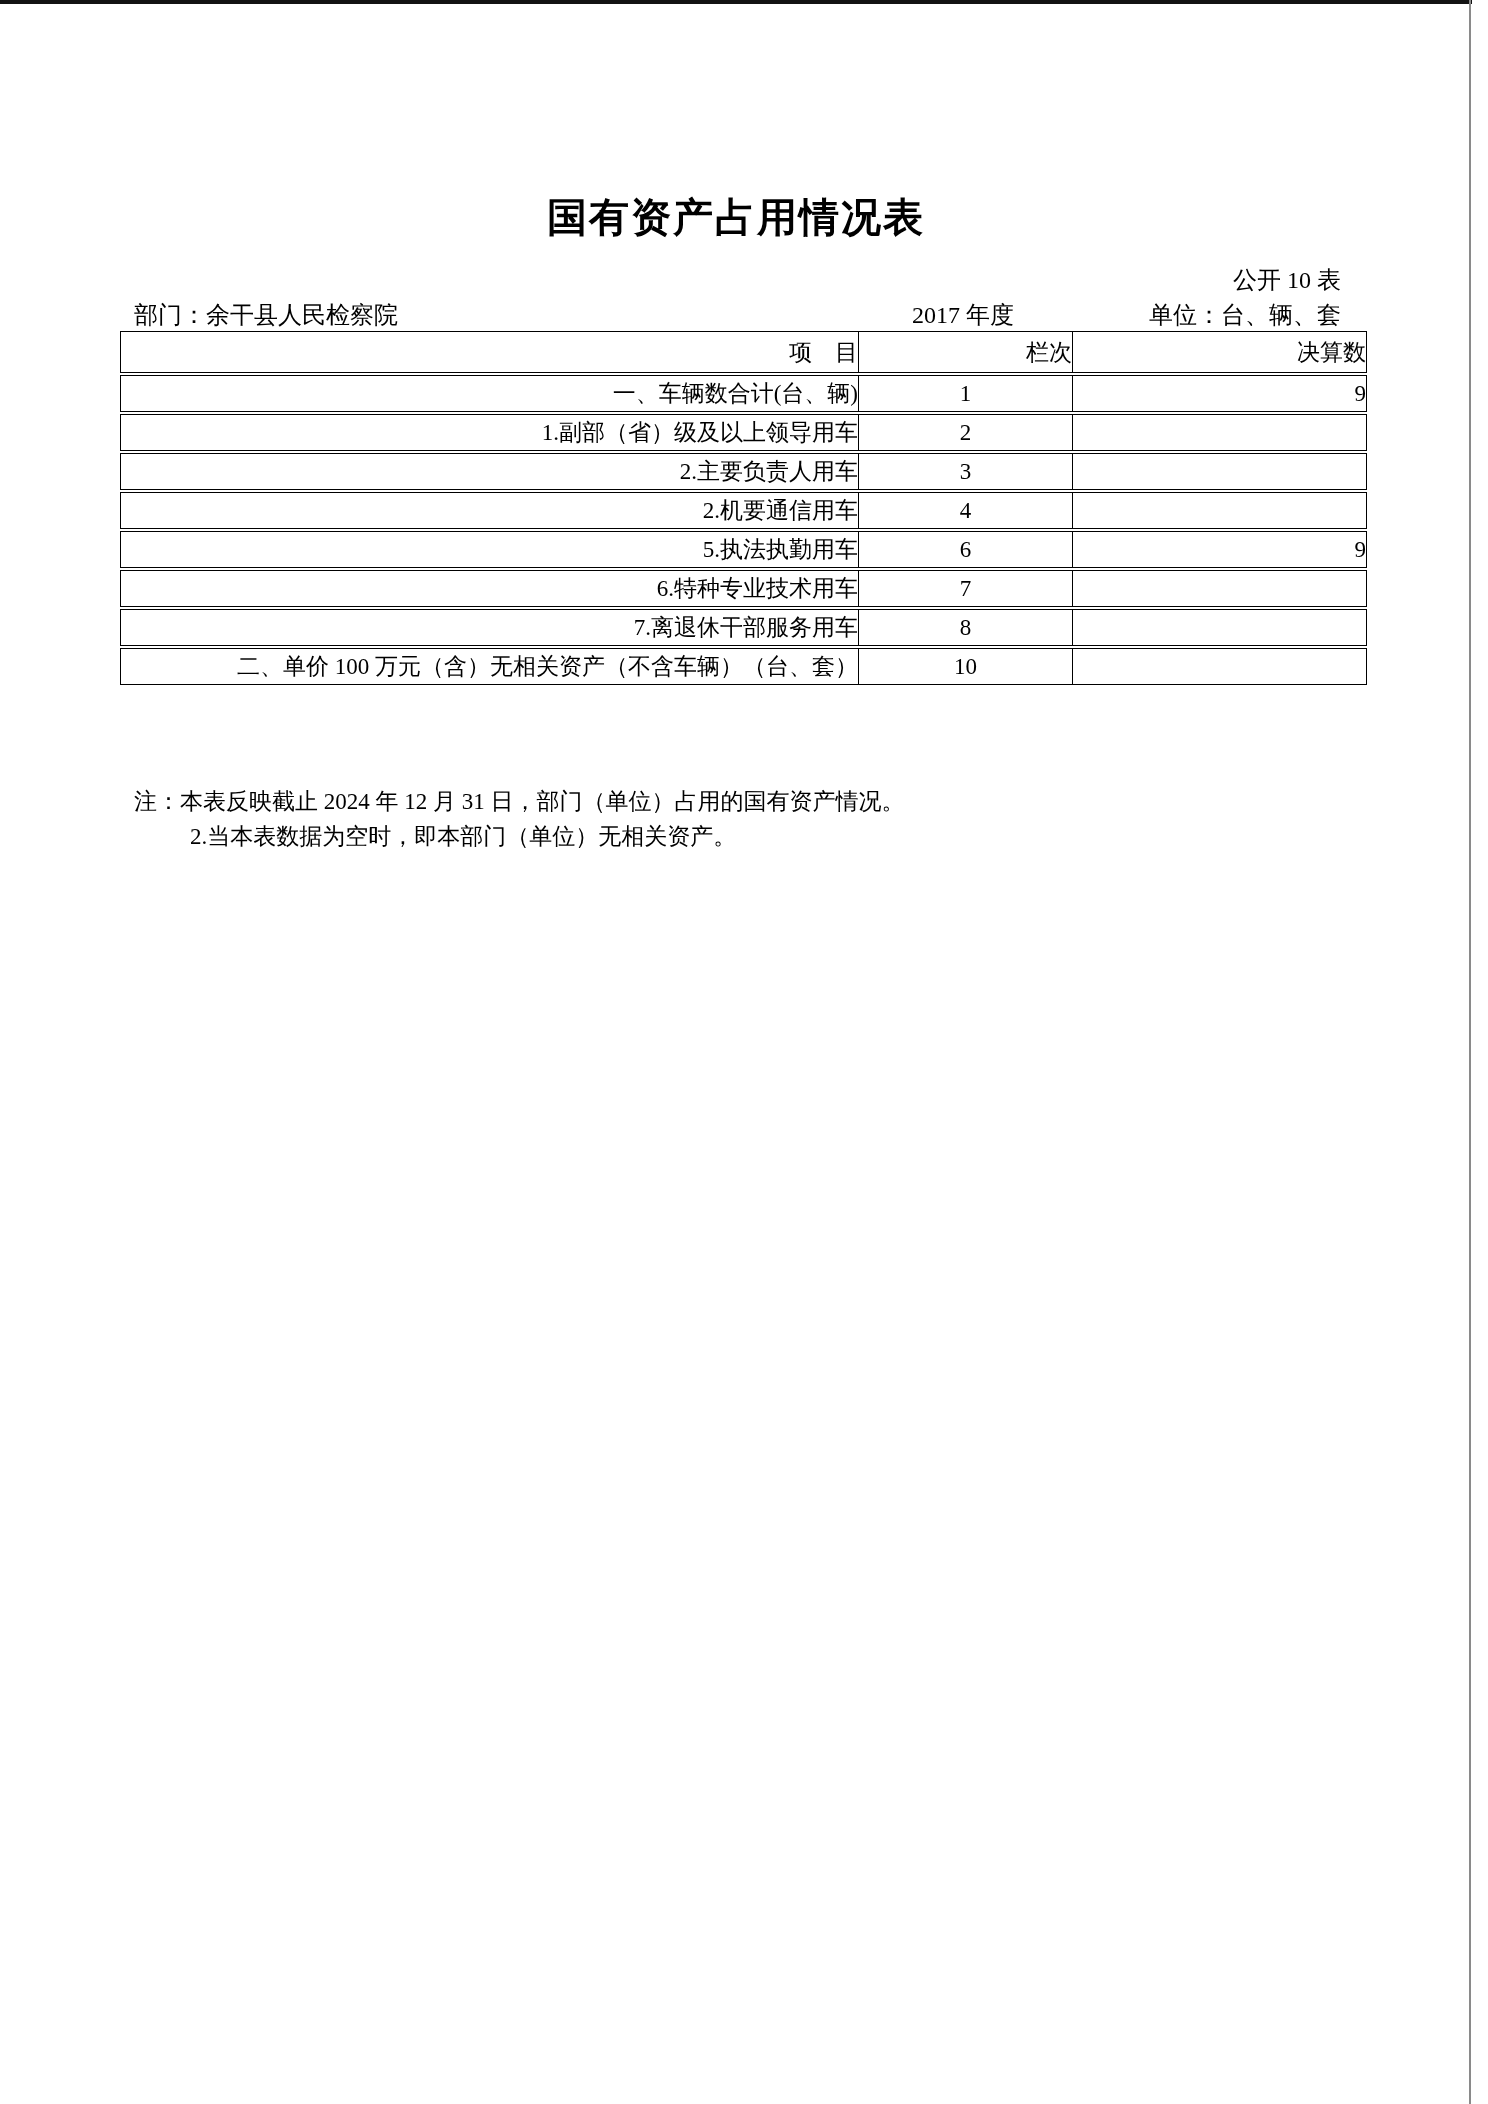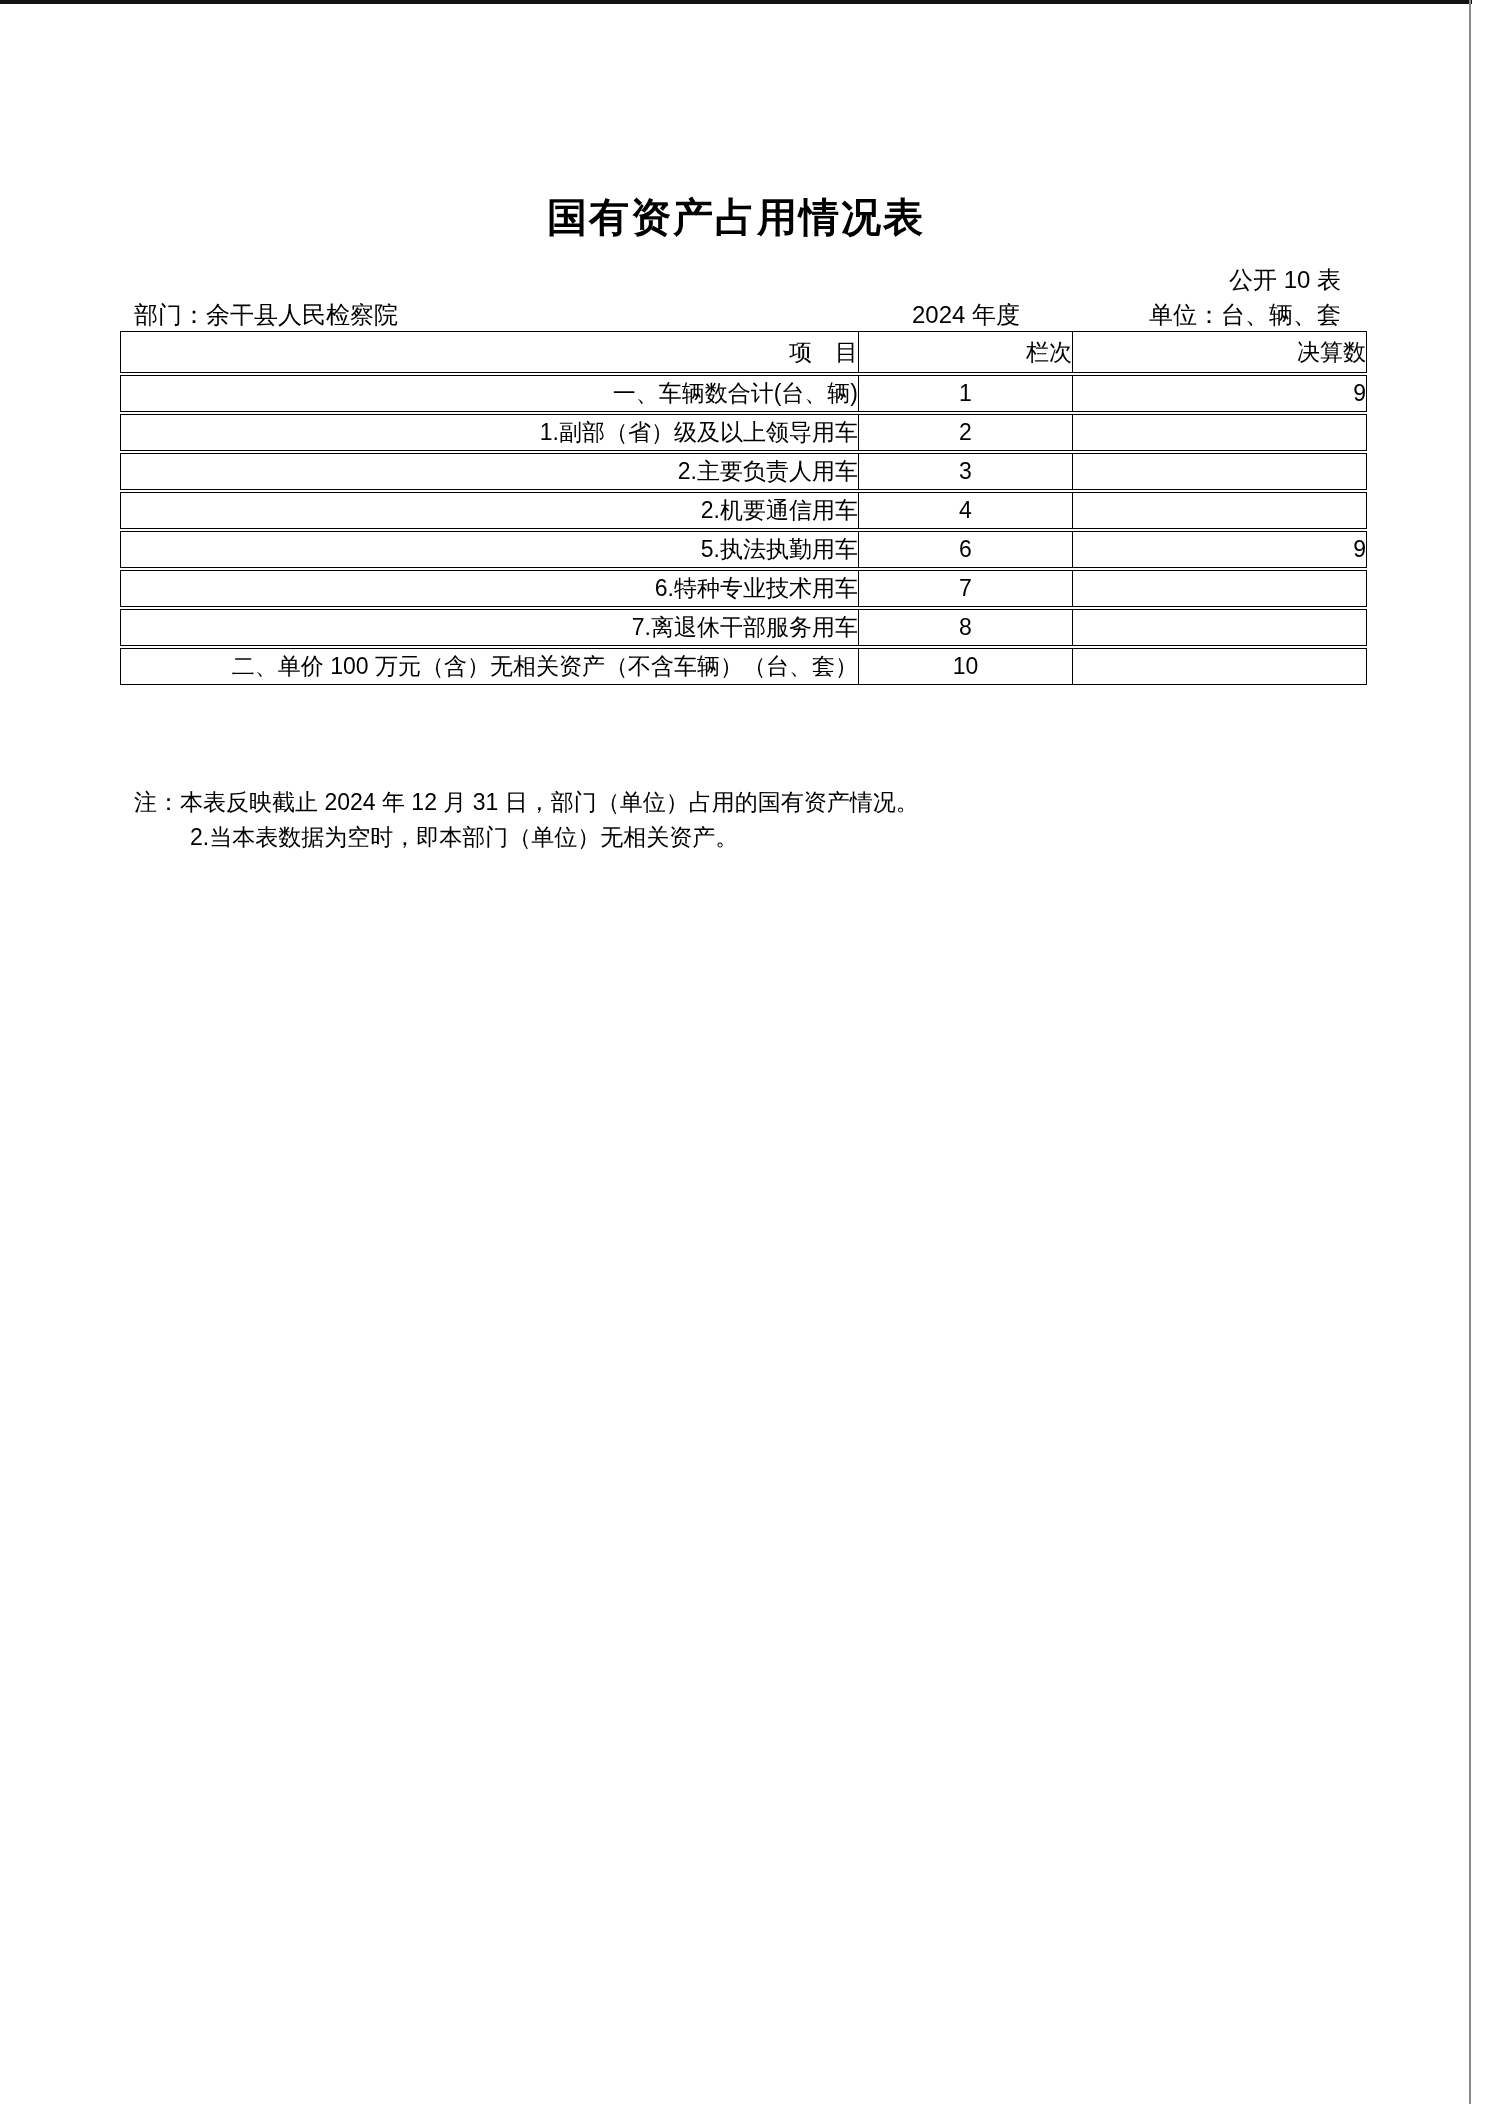--- a/index.html
+++ b/index.html
@@ -1,21 +1,21 @@
 <!DOCTYPE html>
 <html><head>
 <meta charset="utf-8">
 <style>
   html, body { margin: 0; padding: 0; background: #ffffff; }
   .page {
     position: relative;
     width: 1472px;
     height: 2104px;
     background: #ffffff;
-    font-family: Liberation Sans, sans-serif;
+    font-family: Liberation Serif, serif;
     color: #000000;
     overflow: hidden;
   }
   .scan-bar-top {
     position: absolute; top: 0; left: 0;
     width: 100%; height: 4px; background: #121212;
   }
   .scan-line-right {
     position: absolute; top: 0; right: 1px;
     width: 2px; height: 100%; background: #8a8a8a;
@@ -78,21 +78,21 @@
 
 <div class="page">
   <div class="scan-bar-top"></div>
   <div class="scan-line-right"></div>
 
   <h1 class="doc-title">国有资产占用情况表</h1>
 
   <div class="table-tag">公开 10 表</div>
 
   <div class="meta-dept">部门：余干县人民检察院</div>
-  <div class="meta-year">2024 年度</div>
+  <div class="meta-year">2017 年度</div>
   <div class="meta-unit">单位：台、辆、套</div>
 
   <table class="asset-table">
     <colgroup>
       <col style="width:738px">
       <col style="width:214px">
       <col style="width:295px">
     </colgroup>
     <thead>
       <tr>

